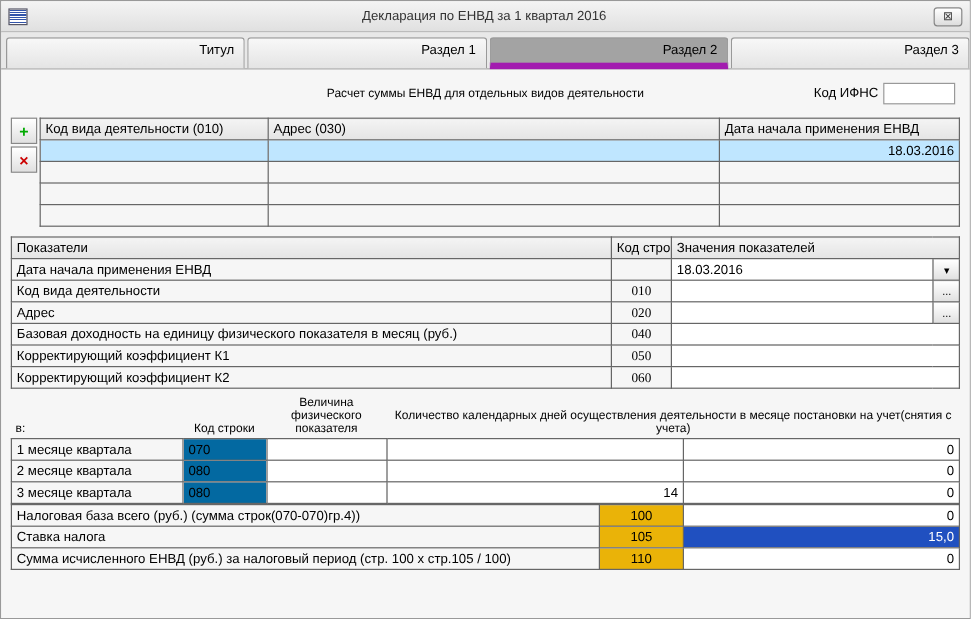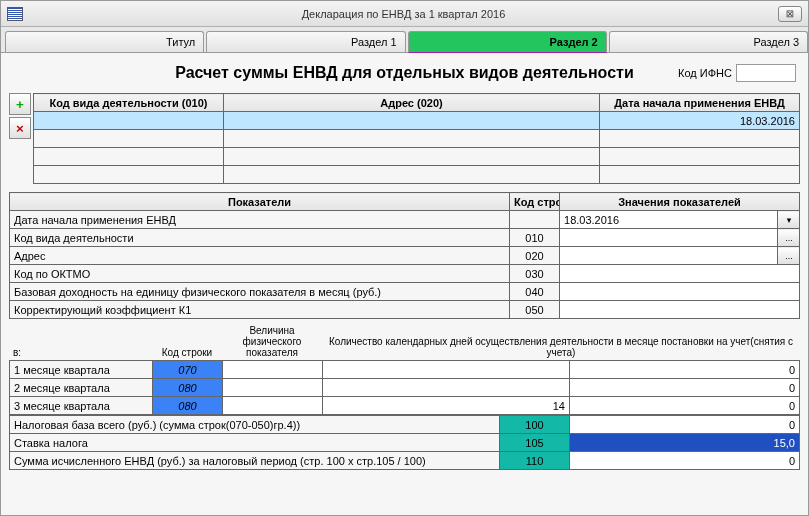--- a/index.html
+++ b/index.html
@@ -56,42 +56,42 @@
   flex: 1;
   text-align: right;
   padding: 4px 8px;
   border: 1px solid #999;
   border-bottom: none;
   background: linear-gradient(to bottom, #f8f8f8, #e4e4e4);
   border-radius: 3px 3px 0 0;
   cursor: pointer;
 }
 .tab.active {
-  background: #22c55e;
-  font-weight: bold;
-  border-bottom: 1px solid #a21caf;
+  background: #a3a3a3;
+  font-weight: normal;
+  border-bottom: 6px solid #a21caf;
   margin-bottom: -1px;
 }
 .content {
   flex: 1;
   background: #f6f6f6;
   padding: 6px 8px 8px 8px;
   overflow-y: auto;
 }
 .header-row {
   display: flex;
   align-items: center;
   justify-content: center;
   position: relative;
   height: 28px;
   margin-bottom: 6px;
 }
 .header-row .main-title {
-  font-weight: bold;
-  font-size: 16px;
+  font-weight: normal;
+  font-size: 10px;
 }
 .kod-ifns {
   position: absolute;
   right: 4px;
   display: flex;
   align-items: center;
   gap: 4px;
 }
 .kod-ifns input {
   width: 60px;
@@ -124,29 +124,28 @@
   padding: 1px 4px;
   height: 18px;
   font-size: 11px;
   text-align: left;
   background: #f6f6f6;
   overflow: hidden;
   white-space: nowrap;
 }
 th {
   background: linear-gradient(to bottom, #f4f4f4, #e4e4e4);
-  text-align: center;
-  font-weight: bold;
+  font-weight: normal;
 }
 .top-grid td { background: #fff; }
 .top-grid tr.sel td { background: #bfe6ff; }
 .top-grid tr.empty td { background: #f6f6f6; }
 .param-table { margin-top: 8px; }
 .param-table .val-cell { text-align: left; background: #fff; }
-.param-table .code-cell { text-align: center; }
+.param-table .code-cell { text-align: center; font-family: Liberation Serif, serif; }
 .btn-cell {
   width: 20px;
   text-align: center;
   background: linear-gradient(to bottom, #fff, #e0e0e0);
 }
 .btn-cell span {
   display: inline-block;
   width: 14px; height: 14px;
   line-height: 14px;
   font-size: 9px;
@@ -160,25 +159,25 @@
   margin-bottom: 2px;
 }
 .month-headers > div { padding: 0 4px; }
 .mh-v { width: 143px; text-align: left; padding-left: 70px;}
 .mh-code { width: 70px; }
 .mh-phys { width: 100px; }
 .mh-days { flex: 1; }
 .mh-base { width: 230px; }
 .month-table td { text-align: right; background: #fff; }
 .month-table td:first-child { text-align: left; background: #f6f6f6; }
-.month-table td.code { text-align: center; background: #3b82f6; font-style: italic; }
+.month-table td.code { text-align: left; background: #0369a1; }
 .summary-table { margin-top: 0; }
 .summary-table td { background: #fff; }
 .summary-table td.lbl { background: #f6f6f6; text-align: left; }
-.summary-table td.code { text-align: center; background: #14b8a6; }
+.summary-table td.code { text-align: center; background: #eab308; }
 .summary-table td.val { text-align: right; }
 .deep-blue { background: #2050c0 !important; color: #fff; text-align: right; }
 </style>
 </head>
 <body>
 
 <div class="window">
   <div class="titlebar">
     <span class="icon"></span>
     <span class="title">Декларация по ЕНВД за 1 квартал 2016</span>
@@ -211,21 +210,21 @@
       </div>
       <table class="top-grid">
         <colgroup>
             <col style="width:190px">
             <col>
             <col style="width:200px">
           </colgroup>
         <thead>
           <tr>
             <th>Код вида деятельности (010)</th>
-            <th>Адрес (020)</th>
+            <th>Адрес (030)</th>
             <th>Дата начала применения ЕНВД</th>
           </tr>
         </thead>
         <tbody>
           <tr class="sel">
             <td></td>
             <td></td>
             <td style="text-align:right">18.03.2016</td>
           </tr>
           <tr class="empty">
@@ -275,32 +274,32 @@
           <td class="val-cell"></td>
           <td class="btn-cell"><span>...</span></td>
         </tr>
         <tr>
           <td colspan="2">Адрес</td>
           <td class="code-cell">020</td>
           <td class="val-cell"></td>
           <td class="btn-cell"><span>...</span></td>
         </tr>
         <tr>
-          <td colspan="2">Код по ОКТМО</td>
-          <td class="code-cell">030</td>
-          <td class="val-cell" colspan="2"></td>
-        </tr>
-        <tr>
           <td colspan="2">Базовая доходность на единицу физического показателя в месяц (руб.)</td>
           <td class="code-cell">040</td>
           <td class="val-cell" colspan="2"></td>
         </tr>
         <tr>
           <td colspan="2">Корректирующий коэффициент К1</td>
           <td class="code-cell">050</td>
+          <td class="val-cell" colspan="2"></td>
+        </tr>
+        <tr>
+          <td colspan="2">Корректирующий коэффициент К2</td>
+          <td class="code-cell">060</td>
           <td class="val-cell" colspan="2"></td>
         </tr>
       </tbody>
     </table>
 
     <div class="month-section">
       <div class="month-headers">
         <div class="mh-v">в:</div>
         <div class="mh-code">Код строки</div>
         <div class="mh-phys">Величина физического показателя</div>
@@ -339,21 +338,21 @@
         </tbody>
       </table>
       <table class="summary-table">
         <colgroup>
             <col>
             <col style="width:70px">
             <col style="width:230px">
           </colgroup>
         <tbody>
           <tr>
-            <td class="lbl">Налоговая база всего (руб.) (сумма строк(070-050)гр.4))</td>
+            <td class="lbl">Налоговая база всего (руб.) (сумма строк(070-070)гр.4))</td>
             <td class="code">100</td>
             <td class="val">0</td>
           </tr>
           <tr>
             <td class="lbl">Ставка налога</td>
             <td class="code">105</td>
             <td class="val deep-blue">15,0</td>
           </tr>
           <tr>
             <td class="lbl">Сумма исчисленного ЕНВД (руб.) за налоговый период (стр. 100 х стр.105 / 100)</td>

